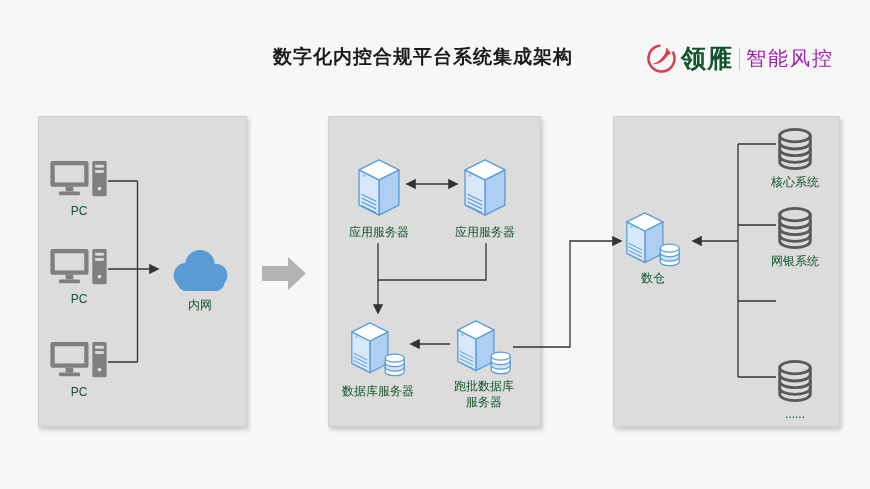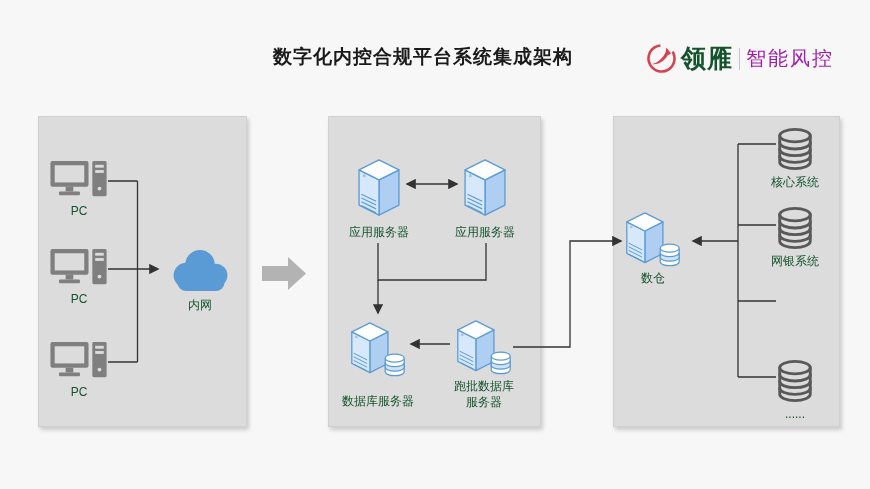--- a/index.html
+++ b/index.html
@@ -175,21 +175,21 @@
   <div class="node" style="left:445px;top:159px;width:80px">
     <svg width="44" height="57">
         <use href="#sym-server"></use>
       </svg>
     <div class="lbl" style="margin-top:8px">应用服务器</div>
   </div>
   <div class="node" style="left:337px;top:322px;width:82px">
     <svg width="62" height="56">
         <use href="#sym-server-db"></use>
       </svg>
-    <div class="lbl" style="margin-top:15px">数据库服务器</div>
+    <div class="lbl" style="margin-top:5px">数据库服务器</div>
   </div>
   <div class="node" style="left:443px;top:320px;width:82px">
     <svg width="62" height="56">
         <use href="#sym-server-db"></use>
       </svg>
     <div class="lbl" style="">
       <div>跑批数据库</div>
       <div>服务器</div>
     </div>
   </div>

